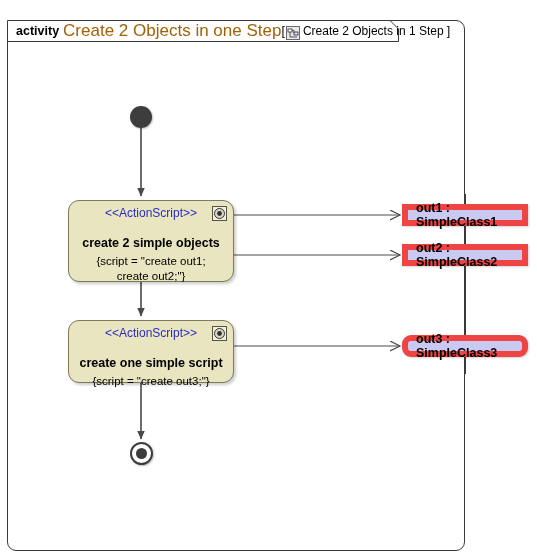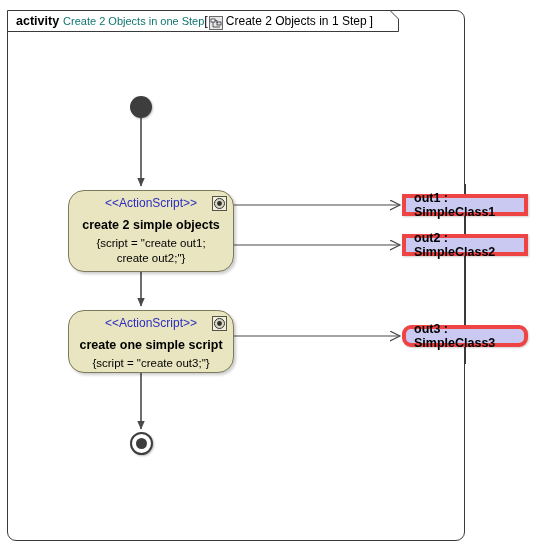--- a/index.html
+++ b/index.html
@@ -10,21 +10,21 @@
   body {
     width: 537px;
     height: 555px;
     position: relative;
     font-family: "Liberation Sans", sans-serif;
     overflow: hidden;
   }
 
   #canvas {
     position: absolute;
-    left: 0; top: 4px;
+    left: 0; top: 14px;
     width: 537px;
     height: 429px;
   }
 
   
   .frame {
     position: absolute;
     left: 7px;
     top: 6px;
     width: 458px;
@@ -63,59 +63,59 @@
     display: flex;
     align-items: center;
     gap: 0px;
   }
   .kw {
     font-weight: bold;
     font-size: 12.5px;
     color: #000;
     margin-right: 4px;
   }
-  .hdr-name { font-size: 11px; color:#0f766e;text-align:right; }
+  .hdr-name { font-size: 17px; color:#a16207;text-align:right; }
   .hdr-brk  { font-size: 12.5px; color:#000; }
   .hdr-diag { font-size: 12px; color:#000; }
 
   .hdr-icon {
     display: inline-block;
     width: 14px;
     height: 14px;
     margin: 0 3px 0 1px;
     vertical-align: middle;
     position: relative;
     top: 1px;
   }
 
   
   .action-node {
     position: absolute;
     box-sizing: border-box;
     background: #E8E5C0;
     border: 1px solid #7d7a5c;
-    border-radius: 16px;
+    border-radius: 11px;
     box-shadow: 2px 2px 3px rgba(0,0,0,0.20);
     z-index: 4;
   }
   .stereotype {
     text-align: center;
     color: #2c2cc0;
     font-size: 12px;
     line-height: 15px;
     margin-top: 5px;
     font-family: "Liberation Sans", sans-serif;
   }
   .action-name {
     text-align: center;
     font-weight: bold;
     color: #000;
     font-size: 12.5px;
     line-height: 16px;
-    margin-top: 6px;
+    margin-top: 14px;
   }
   .action-script {
     text-align: center;
     color: #000;
     font-size: 11.5px;
     line-height: 15px;
     margin-top: 3px;
     white-space: pre-line;
   }
 
@@ -125,21 +125,21 @@
     top: 5px;
     width: 15px;
     height: 15px;
   }
 
   
   .object-node {
     position: absolute;
     box-sizing: border-box;
     background: #C9C9F2;
-    border: 4px solid #ef4444;
+    border: 6px solid #ef4444;
     font-weight: bold;
     font-size: 12.5px;
     color: #000;
     display: flex;
     align-items: center;
     padding-left: 8px;
     z-index: 5;
     box-shadow: 1px 1px 2px rgba(0,0,0,0.18);
   }
 

